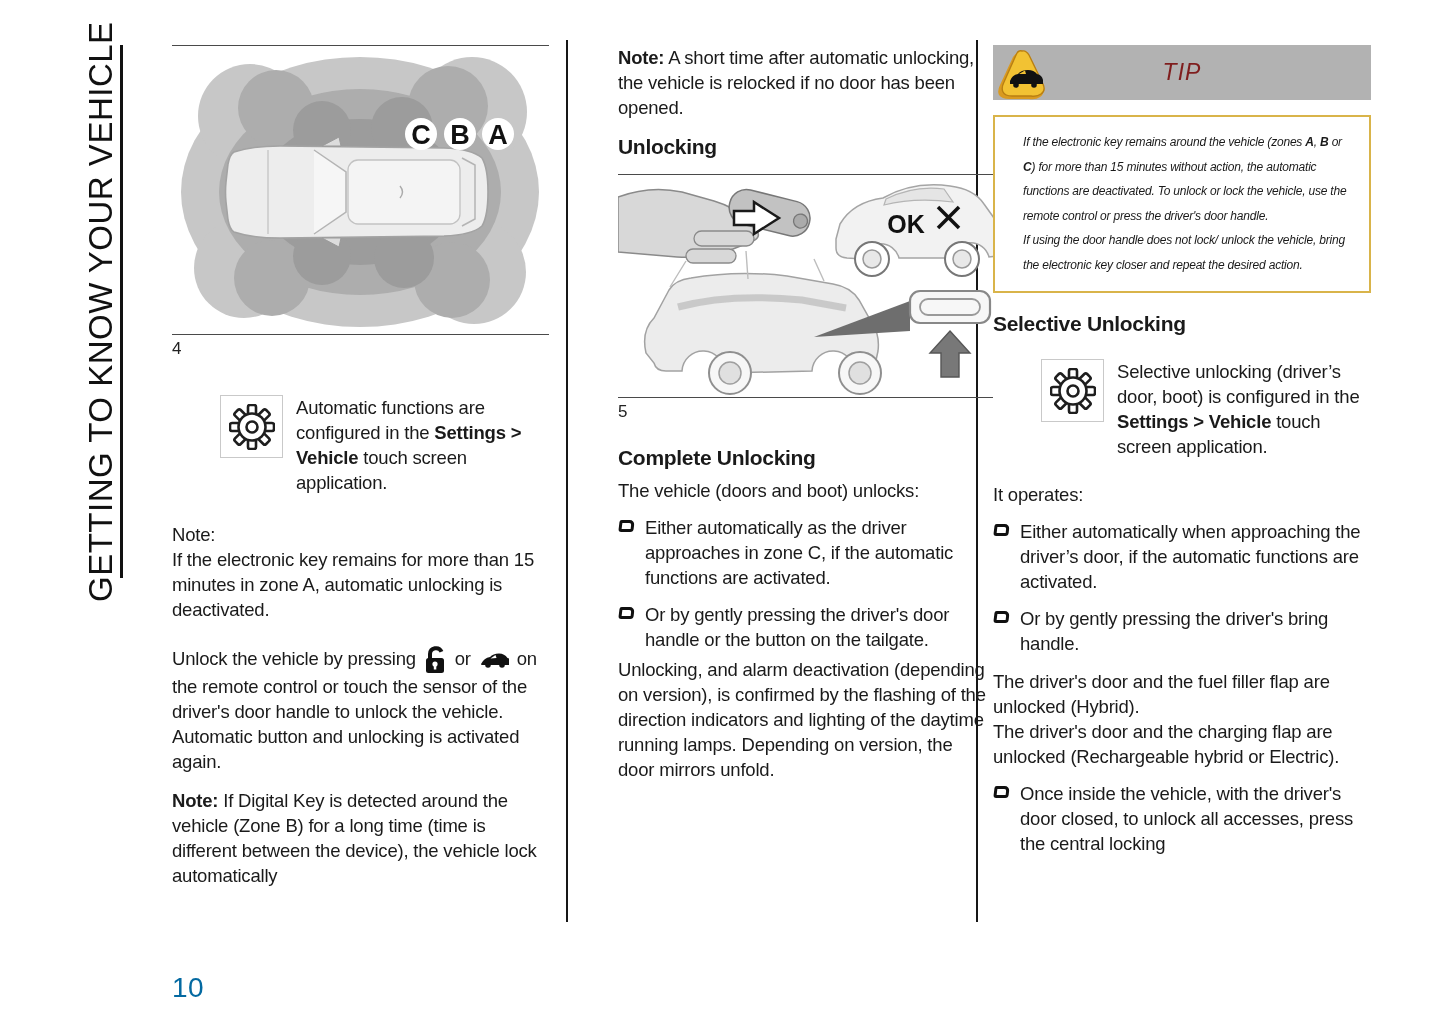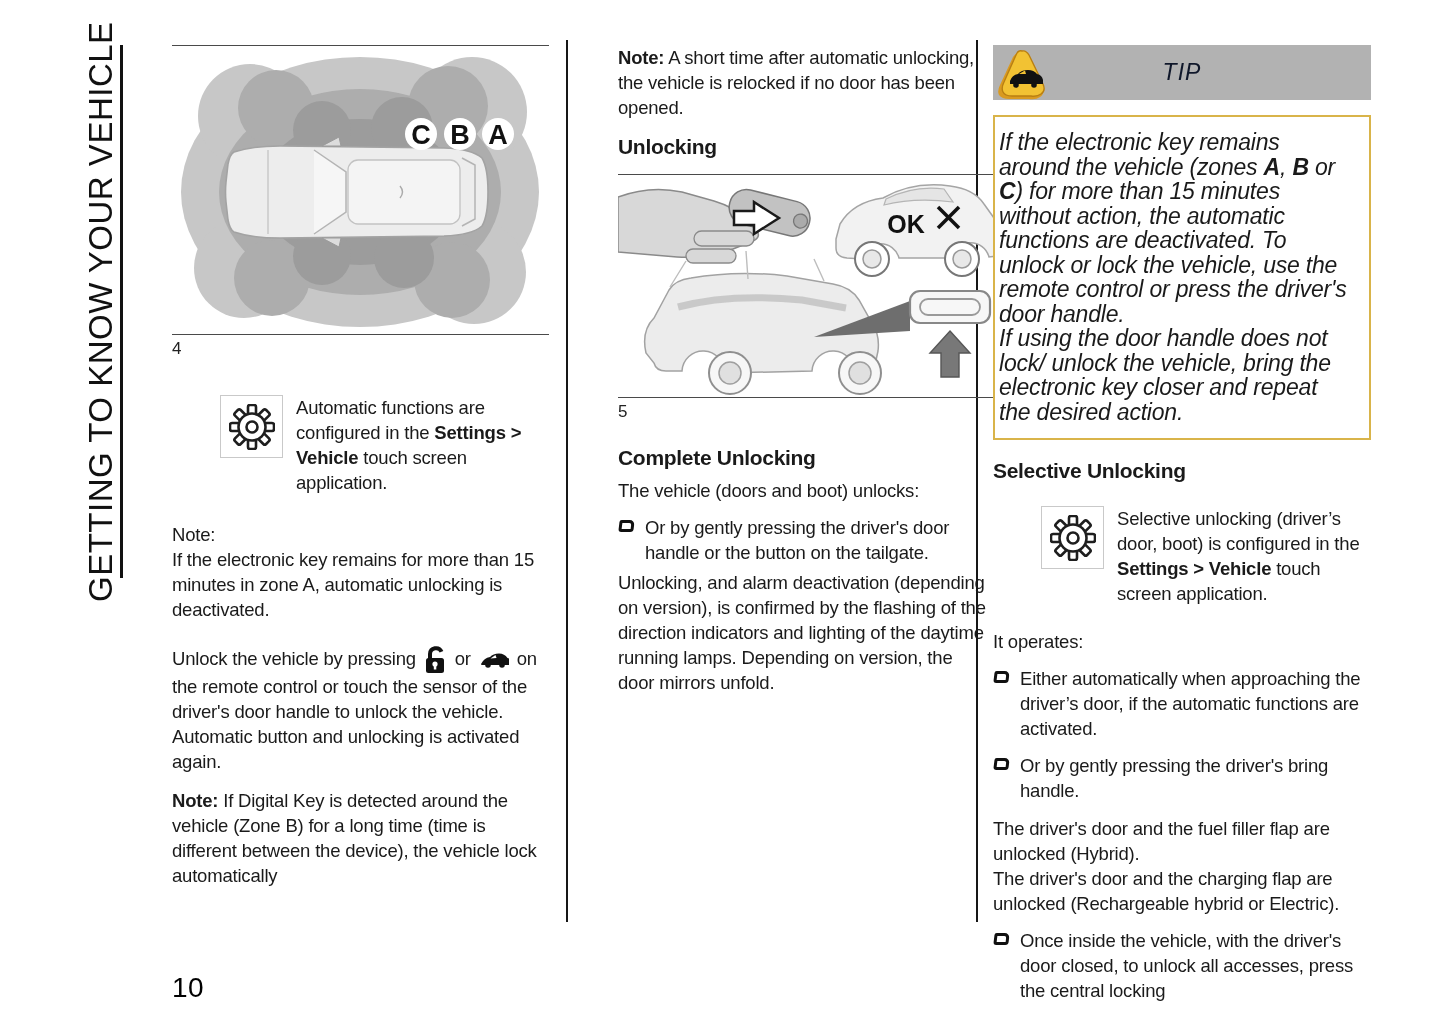--- a/index.html
+++ b/index.html
@@ -52,30 +52,30 @@
   }
   .bullet-text { flex:1; }
 
   .inline-icon { display:inline-block; vertical-align:middle; margin:0 3px; }
 
   
   .tip-bar {
     margin-top:5px; height:55px; background:#b2b2b2; position:relative;
     display:flex; align-items:center; justify-content:center;
   }
-  .tip-label { color:#0f172a; font-style:italic; font-size:23px; letter-spacing:1px; }
+  .tip-label { color:#7f1d1d; font-style:italic; font-size:23px; letter-spacing:1px; }
   .tip-triangle { position:absolute; left:3px; top:2px; }
   .tip-box {
     margin-top:15px; border:2px solid #d9b44a; background:#fff;
-    padding:13px 15px 14px 4px;
-    font-style:italic; font-size:23px; line-height:24.5px; letter-spacing:-0.2px;
+    padding:13px 15px 14px 28px;
+    font-style:italic; font-size:12px; line-height:24.5px; letter-spacing:-0.2px;
   }
   .tip-box b { font-weight:bold; }
 
-  .page-num { left:172px; top:972px; font-size:28px; color:#000000; letter-spacing:0.5px; }
+  .page-num { left:172px; top:972px; font-size:28px; color:#0369a1; letter-spacing:0.5px; }
 
   svg { display:block; }
   .fig-svg { margin:0 auto; }
 </style>
 </head>
 <body>
 
 <div class="abs side-title">GETTING TO KNOW YOUR VEHICLE</div>
 <div class="abs side-title-line"></div>
 
@@ -232,20 +232,24 @@
   </svg>
 
   <hr class="rule">
   <div class="fig-num">5</div>
 
   <div class="heading" style="margin-top:24px;">Complete Unlocking</div>
   <div class="body-txt" style="margin-top:8px;">The vehicle (doors and boot) unlocks:</div>
 
   <div class="bullet">
     <span class="bullet-glyph"></span>
+    <span class="bullet-text body-txt">Either automatically as the driver approaches in zone C, if the automatic functions are activated.</span>
+  </div>
+  <div class="bullet">
+    <span class="bullet-glyph"></span>
     <span class="bullet-text body-txt">Or by gently pressing the driver's door handle or the button on the tailgate.</span>
   </div>
 
   <div class="body-txt" style="margin-top:5px;">Unlocking, and alarm deactivation (depending on version), is confirmed by the flashing of the direction indicators and lighting of the daytime running lamps. Depending on version, the door mirrors unfold.</div>
 </div>
 
 <div class="abs col" id="col3">
 
   <div class="tip-bar">
     <svg class="tip-triangle" width="52" height="56" viewBox="0 0 52 56">

